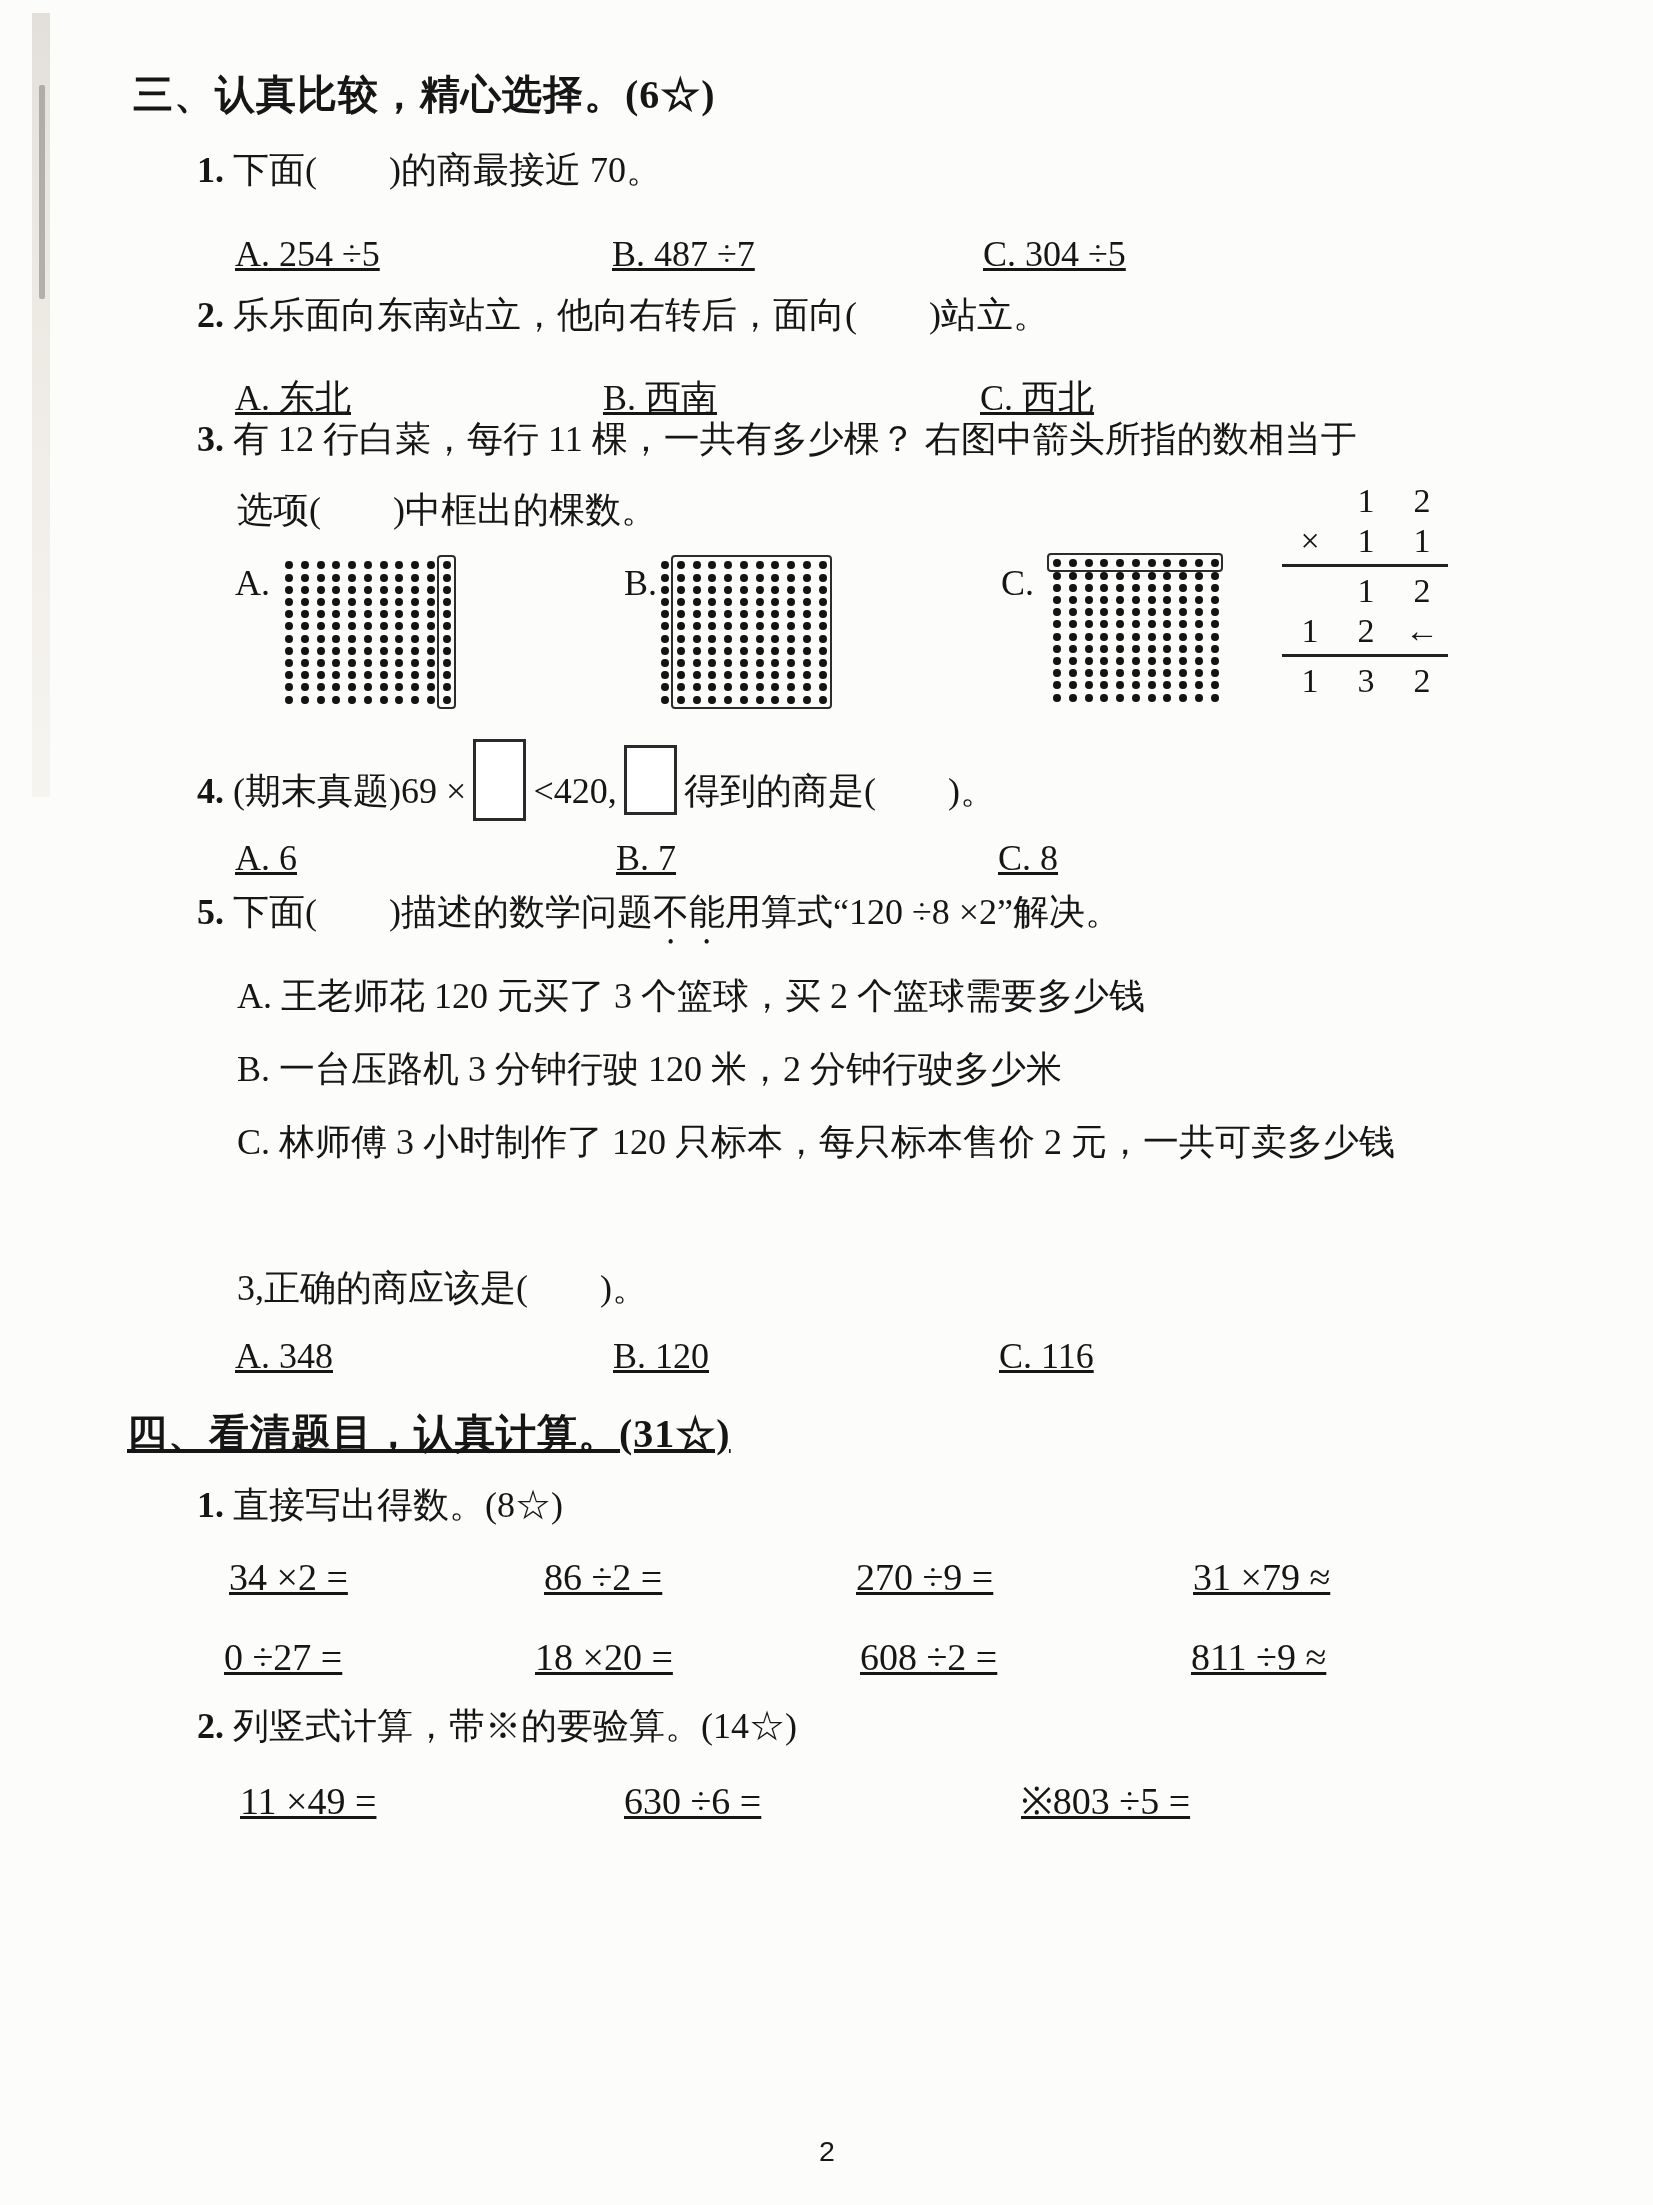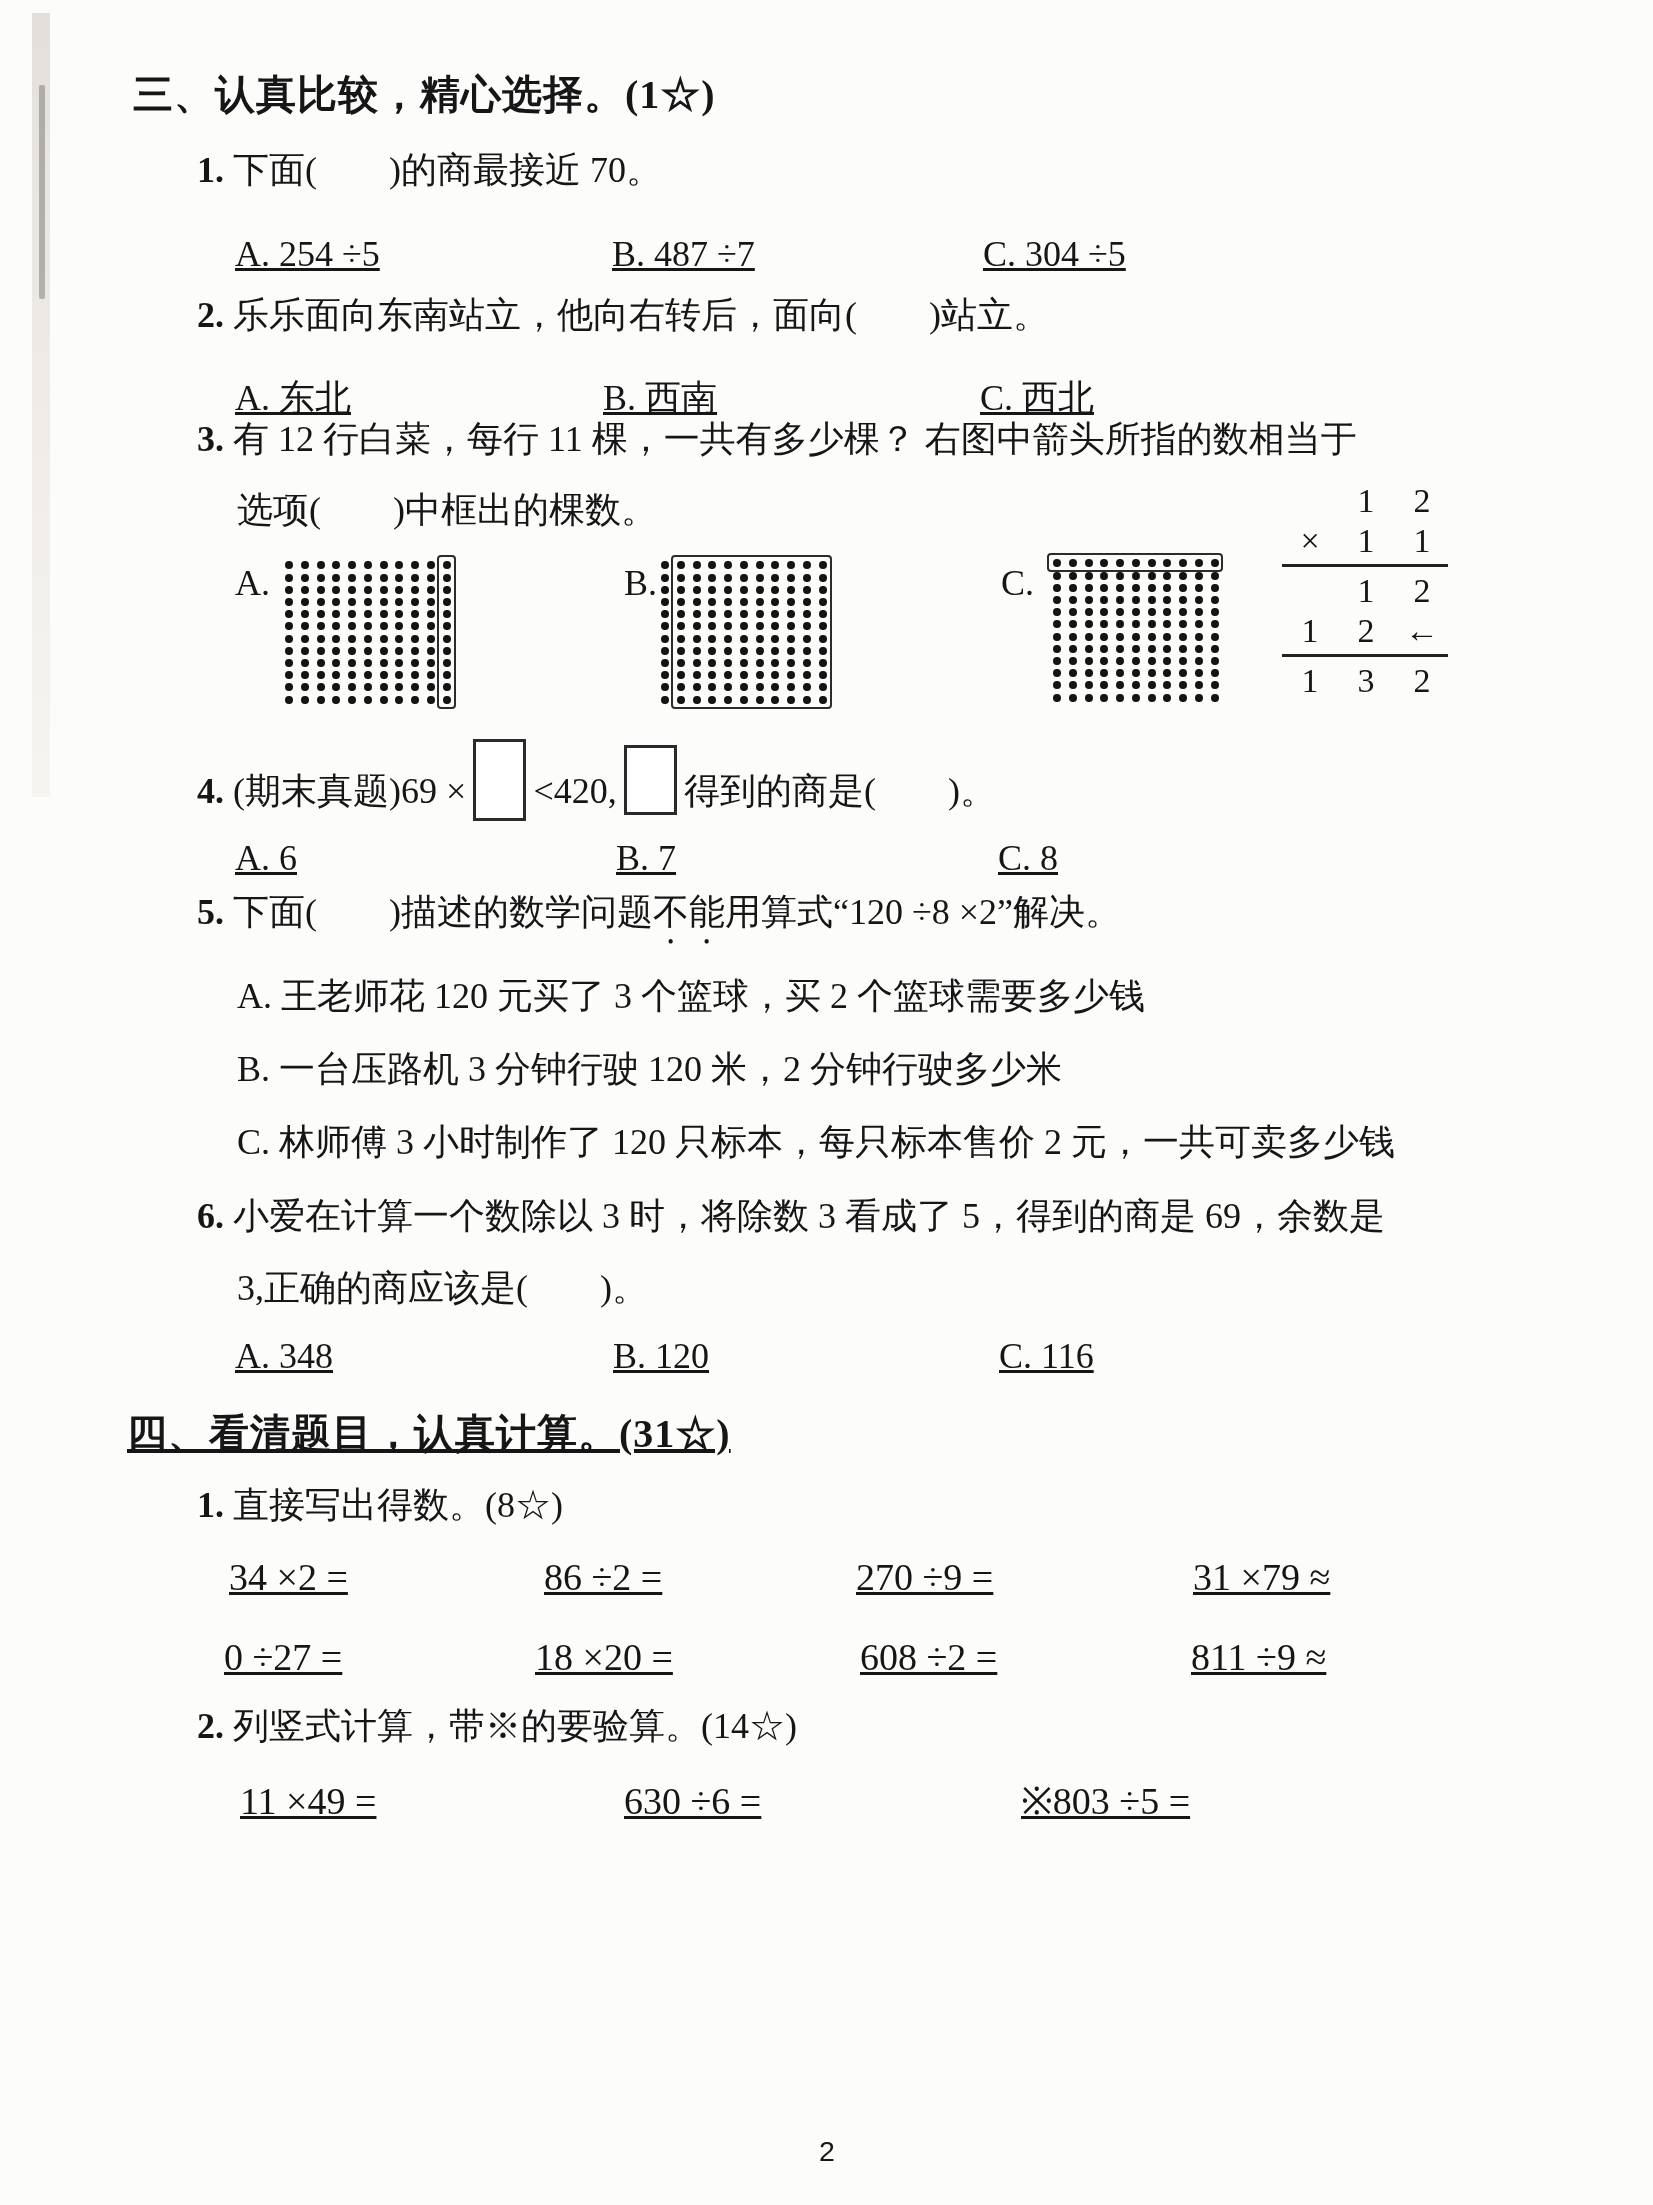--- a/index.html
+++ b/index.html
@@ -96,21 +96,21 @@
   }
 </style>
 </head>
 <body>
 
 <div class="page">
 
   <div class="scan-strip"></div>
   <div class="scan-dark"></div>
 
-  <div class="line title" style="left:133px; top:71px;">三、认真比较，精心选择。(1☆)</div>
+  <div class="line title" style="left:133px; top:71px;">三、认真比较，精心选择。(6☆)</div>
 
   <div class="line" style="left:197px; top:149px;"><span class="qnum">1.</span><span> 下面(        )的商最接近 70。</span></div>
   <div class="line" style="left:235px; top:233px;">
     <span class="opt" style="left:0;">A. 254 ÷5</span>
     <span class="opt" style="left:377px;">B. 487 ÷7</span>
     <span class="opt" style="left:748px;">C. 304 ÷5</span>
   </div>
 
   <div class="line" style="left:197px; top:294px;"><span class="qnum">2.</span><span> 乐乐面向东南站立，他向右转后，面向(        )站立。</span></div>
   <div class="line" style="left:235px; top:377px;">
@@ -568,21 +568,20 @@
     <span class="opt" style="left:0;">A. 6</span>
     <span class="opt" style="left:381px;">B. 7</span>
     <span class="opt" style="left:763px;">C. 8</span>
   </div>
 
   <div class="line" style="left:197px; top:891px;"><span class="qnum">5.</span><span> 下面(        )描述的数学问题</span><span class="emph">不能</span><span>用算式“120 ÷8 ×2”解决。</span></div>
   <div class="line" style="left:237px; top:975px;">A. 王老师花 120 元买了 3 个篮球，买 2 个篮球需要多少钱</div>
   <div class="line" style="left:237px; top:1048px;">B. 一台压路机 3 分钟行驶 120 米，2 分钟行驶多少米</div>
   <div class="line" style="left:237px; top:1121px;">C. 林师傅 3 小时制作了 120 只标本，每只标本售价 2 元，一共可卖多少钱</div>
 
-  <div class="line" style="left:197px; top:1195px;"><span class="qnum">6.</span><span> 小爱在计算一个数除以 3 时，将除数 3 看成了 5，得到的商是 69，余数是</span></div>
   <div class="line" style="left:237px; top:1267px;">3,正确的商应该是(        )。</div>
   <div class="line" style="left:235px; top:1335px;">
     <span class="opt" style="left:0;">A. 348</span>
     <span class="opt" style="left:378px;">B. 120</span>
     <span class="opt" style="left:764px;">C. 116</span>
   </div>
 
   <div class="line title" style="left:127px; top:1410px;text-decoration:underline;">四、看清题目，认真计算。(31☆)</div>
 
   <div class="line" style="left:197px; top:1484px;"><span class="qnum">1.</span><span> 直接写出得数。(8☆)</span></div>

